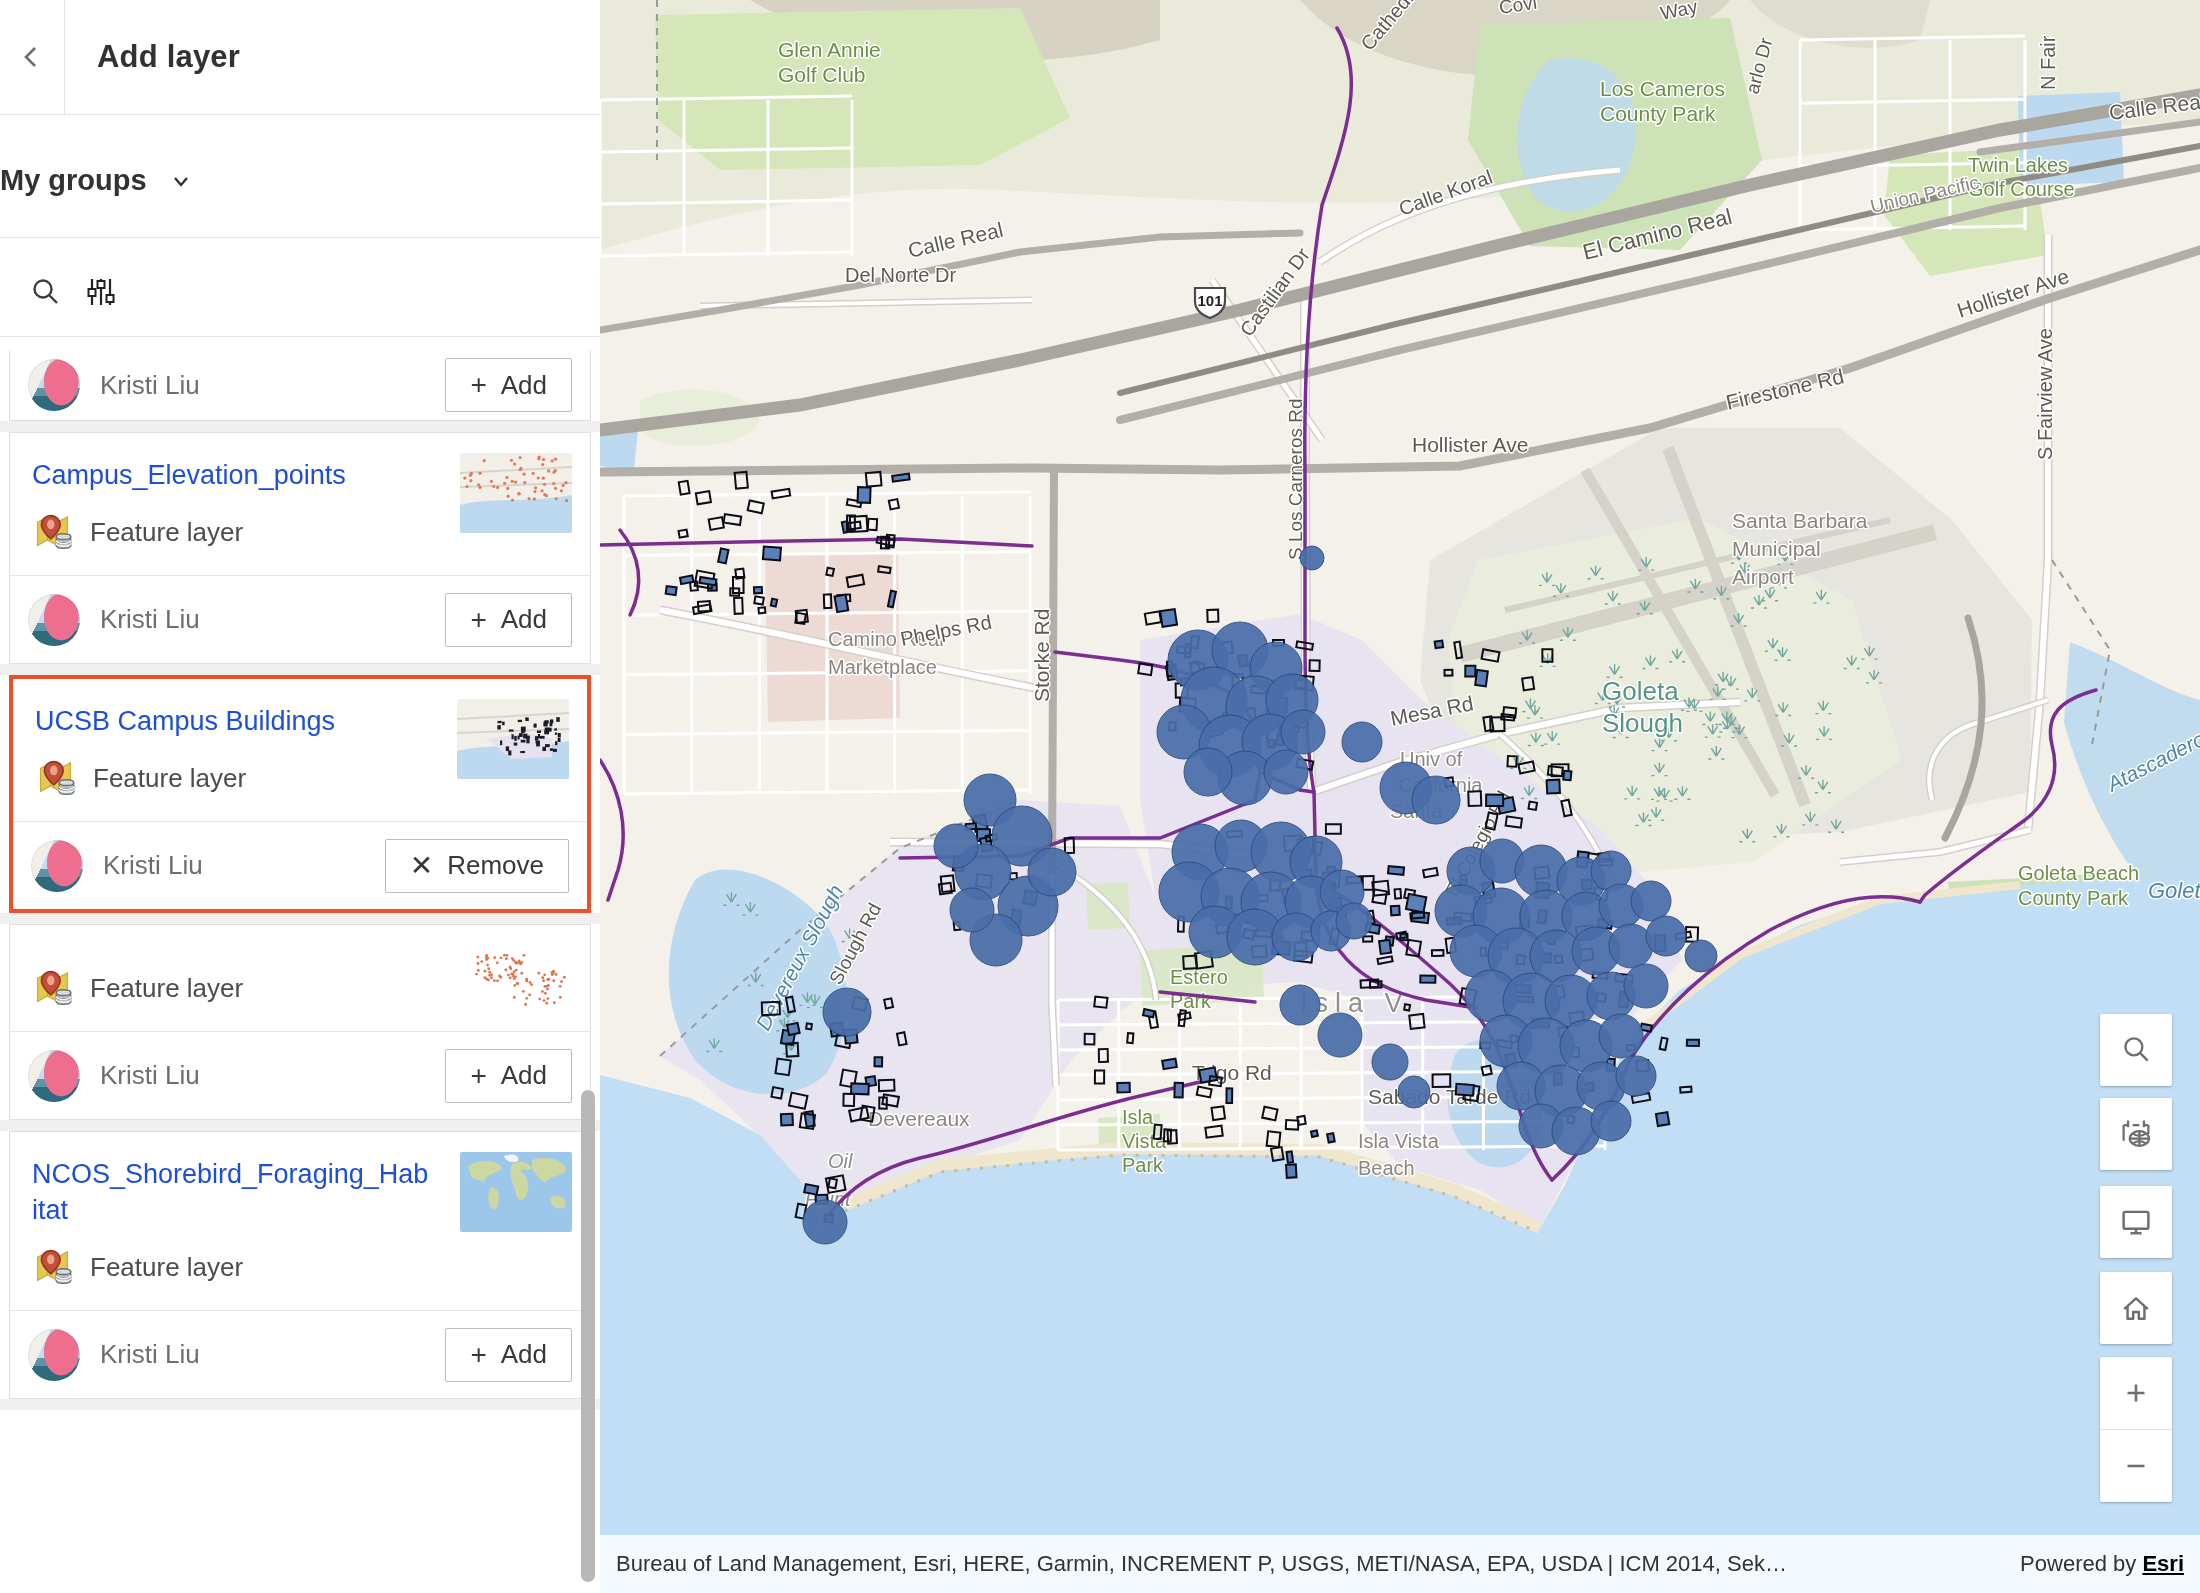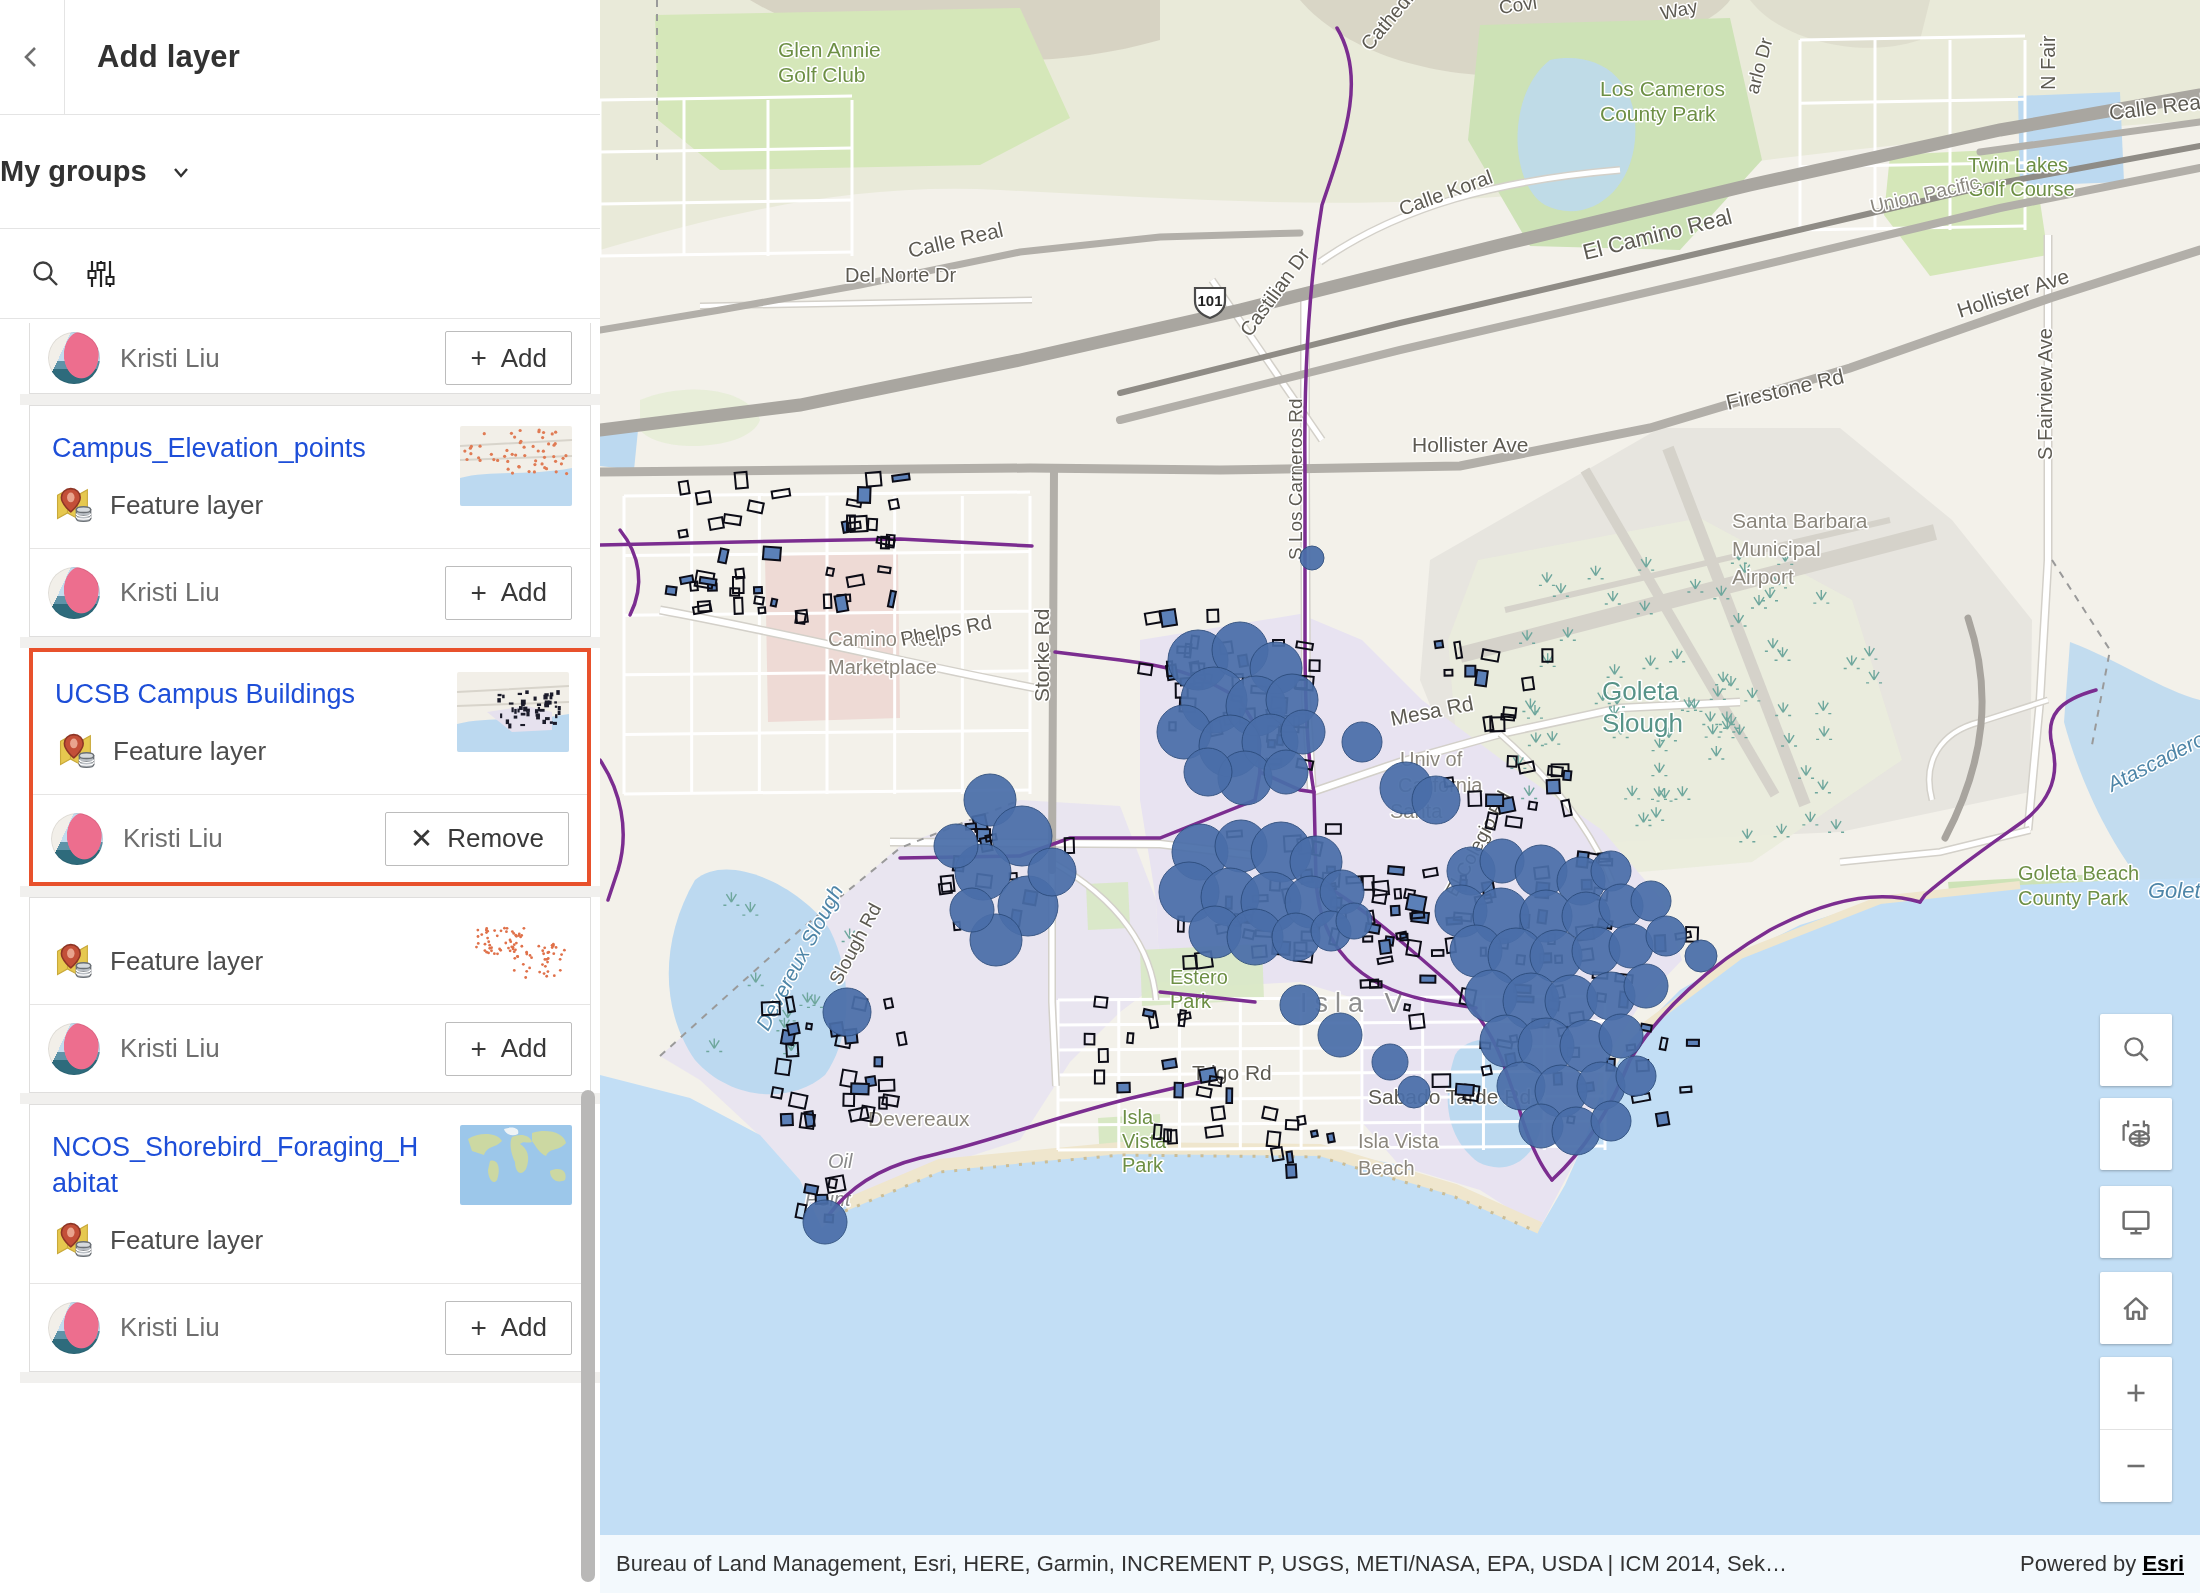--- a/index.html
+++ b/index.html
@@ -1,29 +1,29 @@
 <!DOCTYPE html>
 <html><head>
 <meta charset="utf-8">
 <style>
   html,body{margin:0;padding:0;}
   body{width:2200px;height:1593px;position:relative;overflow:hidden;
        font-family:"Liberation Sans",sans-serif;background:#fff;}
 
   
-  .panel{position:absolute;left:0;top:0;width:600px;height:1593px;background:#fff;z-index:5;display:flex;flex-direction:column;}
+  .panel{position:absolute;left:0;top:0;width:600px;height:1593px;background:#fff;z-index:5;display:flex;flex-direction:column;gap:9px;}
   .panel-header{height:114px;display:flex;align-items:stretch;border-bottom:1px solid #e4e4e4;flex:0 0 auto;}
   .back-col{width:64px;border-right:1px solid #e4e4e4;display:flex;align-items:center;justify-content:center;cursor:pointer;}
   .panel-title{display:flex;align-items:center;padding-left:32px;font-size:31px;font-weight:700;color:#323232;letter-spacing:.2px;}
   .groups-row{height:113px;border-bottom:1px solid #e4e4e4;display:flex;align-items:center;justify-content:flex-start;gap:20px;flex:0 0 auto;cursor:pointer;}
   .groups-label{font-size:29px;font-weight:600;color:#323232;}
   .search-row{height:89px;border-bottom:1px solid #e4e4e4;display:flex;align-items:center;padding:0 30px 0 30px;gap:22px;flex:0 0 auto;}
   .search-input{flex:1;border:none;outline:none;font-size:28px;color:#333;font-family:"Liberation Sans",sans-serif;background:transparent;}
   .search-input::placeholder{color:#9b9b9b;}
-  .list{flex:1;background:#fff;position:relative;overflow:hidden;padding-top:4px;padding-left:20px;}
+  .list{flex:1;background:#fff;position:relative;overflow:hidden;padding-top:4px;}
   .spacer{height:11px;background:#f1f0ee;}
   .card{background:#fff;border:1px solid #dfdedd;margin:0 9px;position:relative;}
   .card.sel{border:4px solid #e8512c;}
   .card-info{position:relative;padding:24px 22px 20px 22px;}
   .card.partial{border-top:none;}
   .card-title{font-size:27px;font-weight:400;color:#1d4ed8;line-height:36px;padding-right:136px;word-break:break-all;}
   .type-row{display:flex;align-items:center;gap:16px;margin-top:16px;}
   .type-label{font-size:26px;color:#4c4c4c;}
   .thumb{position:absolute;right:18px;top:20px;width:112px;height:80px;border-radius:2px;overflow:hidden;}
   .thumb svg{display:block;}

